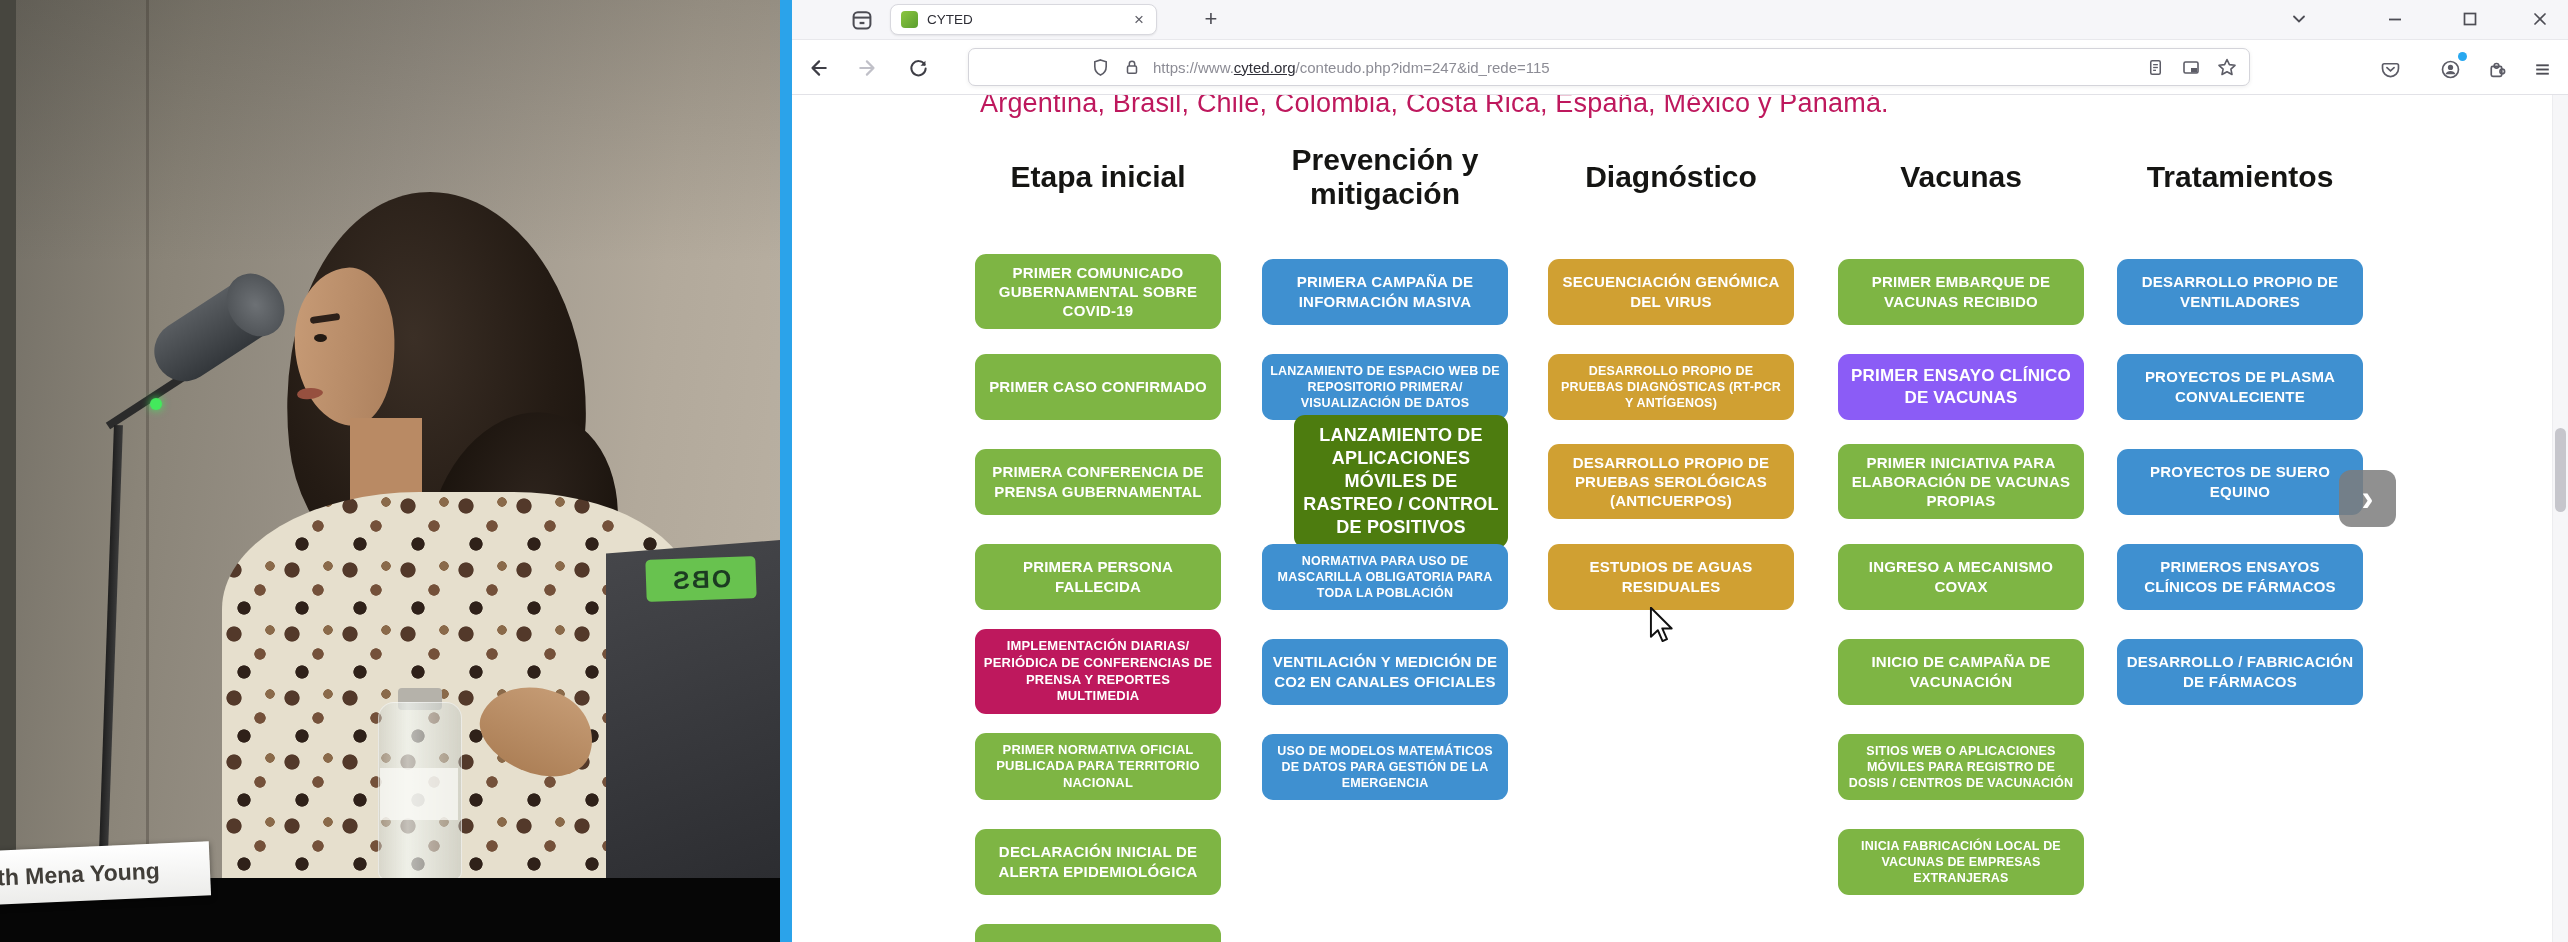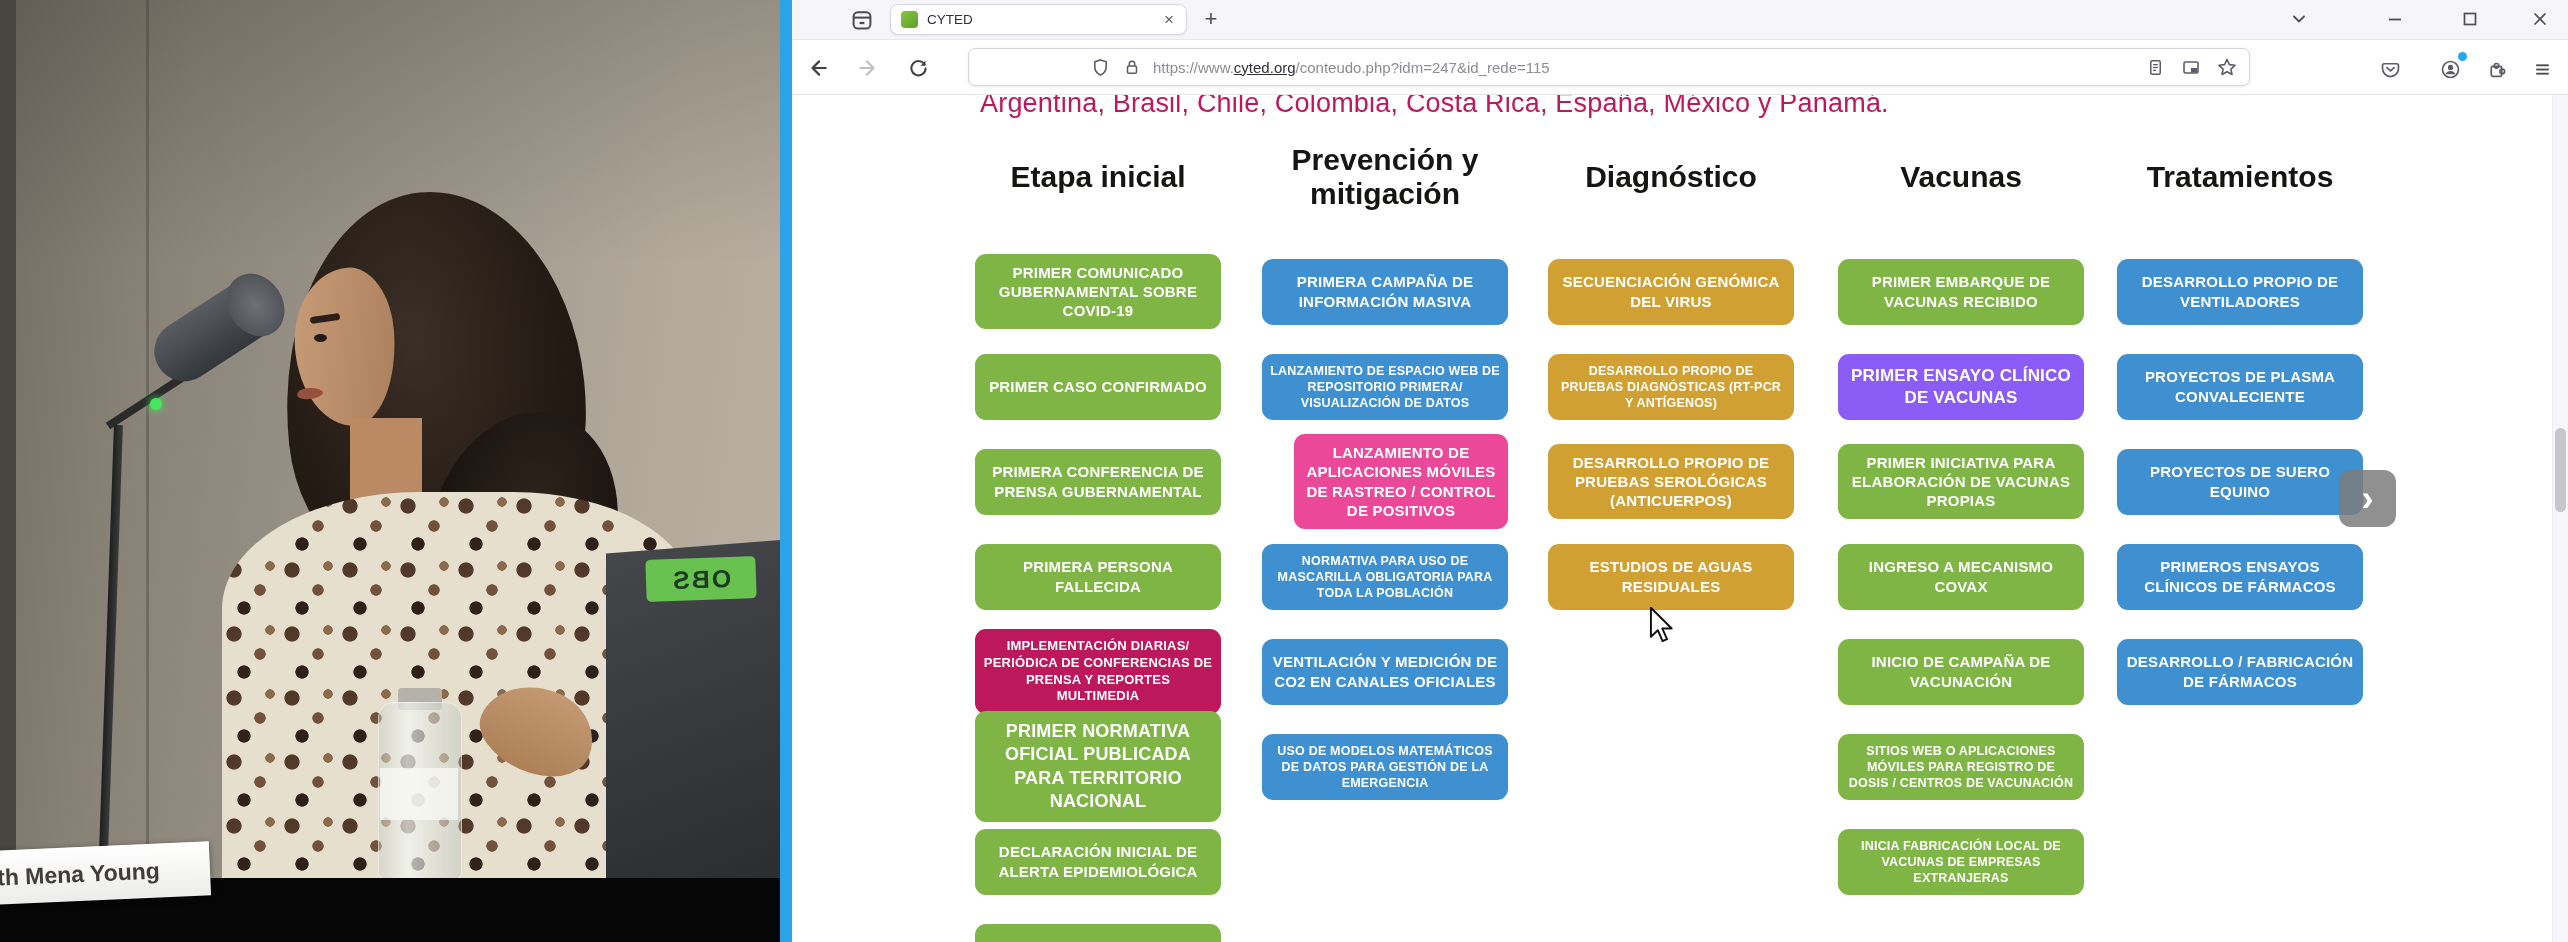--- a/index.html
+++ b/index.html
@@ -62,21 +62,21 @@
   .placard span{margin-left:-9px;font-size:23px;font-weight:bold;color:#413e39;white-space:nowrap;}
   .video-bottom{position:absolute;left:0;top:878px;width:780px;height:64px;background:#060606;z-index:4;}
 
   
   .divider{position:absolute;left:780px;top:0;width:12px;height:942px;background:#2ba3ea;}
 
   
   .browser{position:absolute;left:792px;top:0;width:1776px;height:942px;background:#fff;}
   .tabbar{position:absolute;left:0;top:0;width:1776px;height:39px;background:#f6f6f9;border-bottom:1px solid #e8e8ec;}
   .ffview{position:absolute;left:58px;top:8px;width:24px;height:24px;}
-  .tab{position:absolute;left:98px;top:4px;width:297px;height:31px;background:#fff;
+  .tab{position:absolute;left:98px;top:4px;width:267px;height:31px;background:#fff;
     border:1px solid #d8d8de;border-radius:8px;box-shadow:0 1px 2px rgba(0,0,0,.08);
     display:flex;align-items:center;padding:0 10px;box-sizing:border-box;}
   .favicon{width:17px;height:17px;border-radius:4px;background:linear-gradient(135deg,#8cc63f,#5a9e2f);margin-right:9px;flex:none;}
   .tab-title{font-size:13.5px;color:#2e2e36;flex:1;}
   .tab-close{color:#5f5f68;font-size:17px;line-height:1;padding:0 2px;}
   .newtab{position:absolute;left:404px;top:4px;width:30px;height:30px;display:flex;
     align-items:center;justify-content:center;font-size:22px;color:#4c4c54;}
   .wc{position:absolute;top:6px;width:34px;height:26px;display:flex;align-items:center;justify-content:center;}
 
   .navbar{position:absolute;left:0;top:40px;width:1776px;height:54px;background:#fff;border-bottom:1px solid #e2e2e7;}
@@ -288,41 +288,41 @@
             <div class="slot">
               <div class="box" style="background: rgb(126, 181, 68); font-size: 15px;">PRIMERA CONFERENCIA DE PRENSA GUBERNAMENTAL</div>
             </div>
             <div class="slot">
               <div class="box" style="background: rgb(126, 181, 68); font-size: 15px;">PRIMERA PERSONA FALLECIDA</div>
             </div>
             <div class="slot">
               <div class="box" style="background: #be185d; font-size: 13px;">IMPLEMENTACIÓN DIARIAS/ PERIÓDICA DE CONFERENCIAS DE PRENSA Y REPORTES MULTIMEDIA</div>
             </div>
             <div class="slot">
-              <div class="box" style="background: rgb(126, 181, 68); font-size: 18px;">PRIMER NORMATIVA OFICIAL PUBLICADA PARA TERRITORIO NACIONAL</div>
+              <div class="box" style="background: rgb(126, 181, 68); font-size: 13px;">PRIMER NORMATIVA OFICIAL PUBLICADA PARA TERRITORIO NACIONAL</div>
             </div>
             <div class="slot">
               <div class="box" style="background: rgb(126, 181, 68); font-size: 15px;">DECLARACIÓN INICIAL DE ALERTA EPIDEMIOLÓGICA</div>
             </div>
             <div class="slot">
               <div class="box" style="background: rgb(126, 181, 68); font-size: 15px;">AUMENTO DE NIVEL DE</div>
             </div>
           </div>
         </div>
         <div class="col" style="left: 470px;">
           <div class="col-header">Prevención y mitigación</div>
           <div class="boxes">
             <div class="slot">
               <div class="box" style="background: rgb(63, 144, 208); font-size: 15px;">PRIMERA CAMPAÑA DE INFORMACIÓN MASIVA</div>
             </div>
             <div class="slot">
               <div class="box" style="background: rgb(63, 144, 208); font-size: 12.5px;">LANZAMIENTO DE ESPACIO WEB DE REPOSITORIO PRIMERA/ VISUALIZACIÓN DE DATOS</div>
             </div>
             <div class="slot">
-              <div class="box" style="background: #ec4899; font-size: 15px; margin-left: 32px;">LANZAMIENTO DE APLICACIONES MÓVILES DE RASTREO / CONTROL DE POSITIVOS</div>
+              <div class="box" style="background: #4d7c0f; font-size: 18px; margin-left: 32px;">LANZAMIENTO DE APLICACIONES MÓVILES DE RASTREO / CONTROL DE POSITIVOS</div>
             </div>
             <div class="slot">
               <div class="box" style="background: rgb(63, 144, 208); font-size: 12.5px;">NORMATIVA PARA USO DE MASCARILLA OBLIGATORIA PARA TODA LA POBLACIÓN</div>
             </div>
             <div class="slot">
               <div class="box" style="background: rgb(63, 144, 208); font-size: 15px;">VENTILACIÓN Y MEDICIÓN DE CO2 EN CANALES OFICIALES</div>
             </div>
             <div class="slot">
               <div class="box" style="background: rgb(63, 144, 208); font-size: 12.5px;">USO DE MODELOS MATEMÁTICOS DE DATOS PARA GESTIÓN DE LA EMERGENCIA</div>
             </div>

